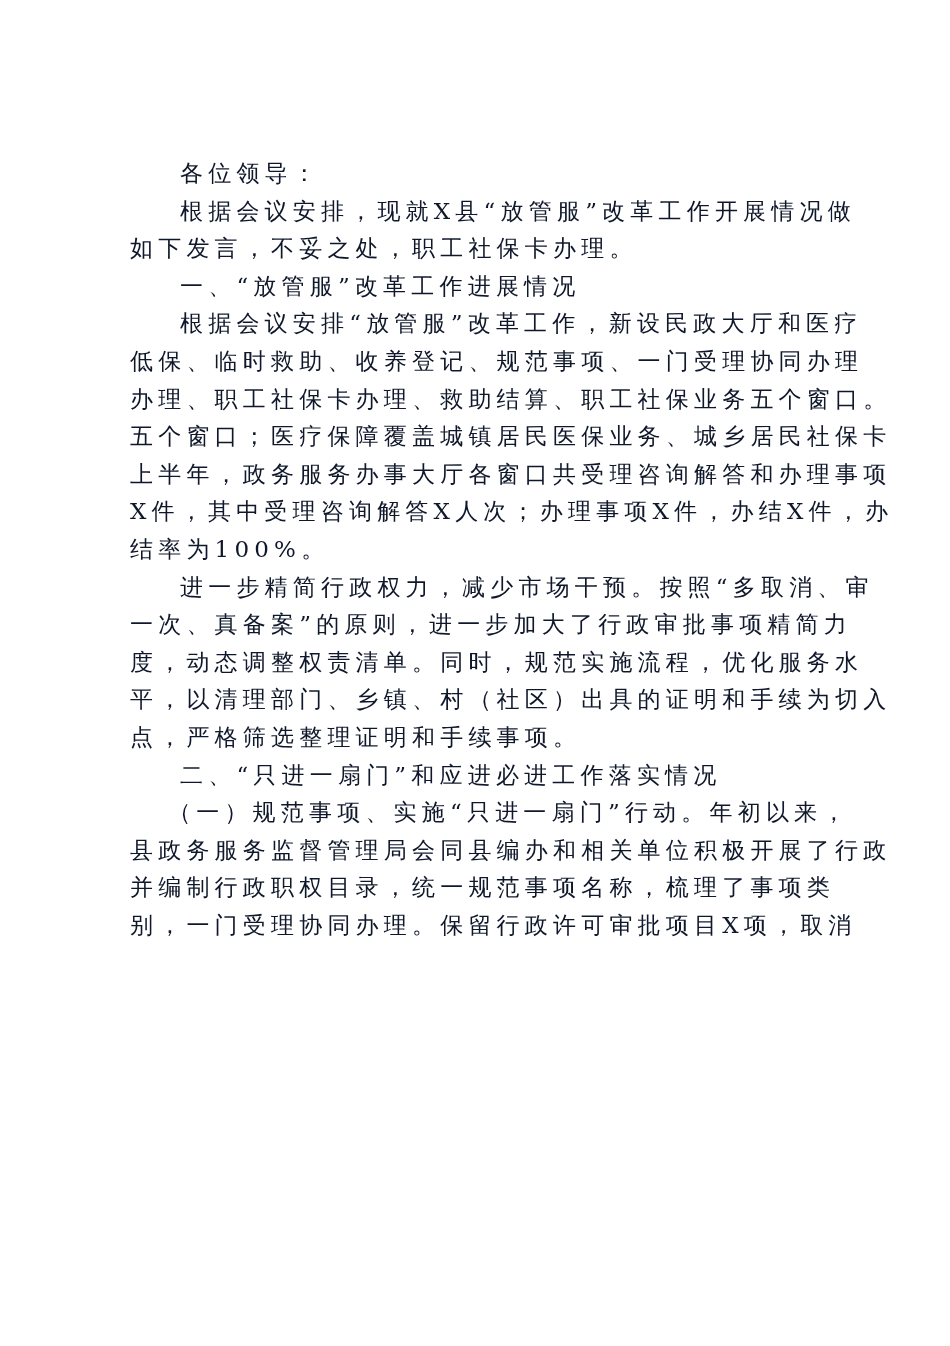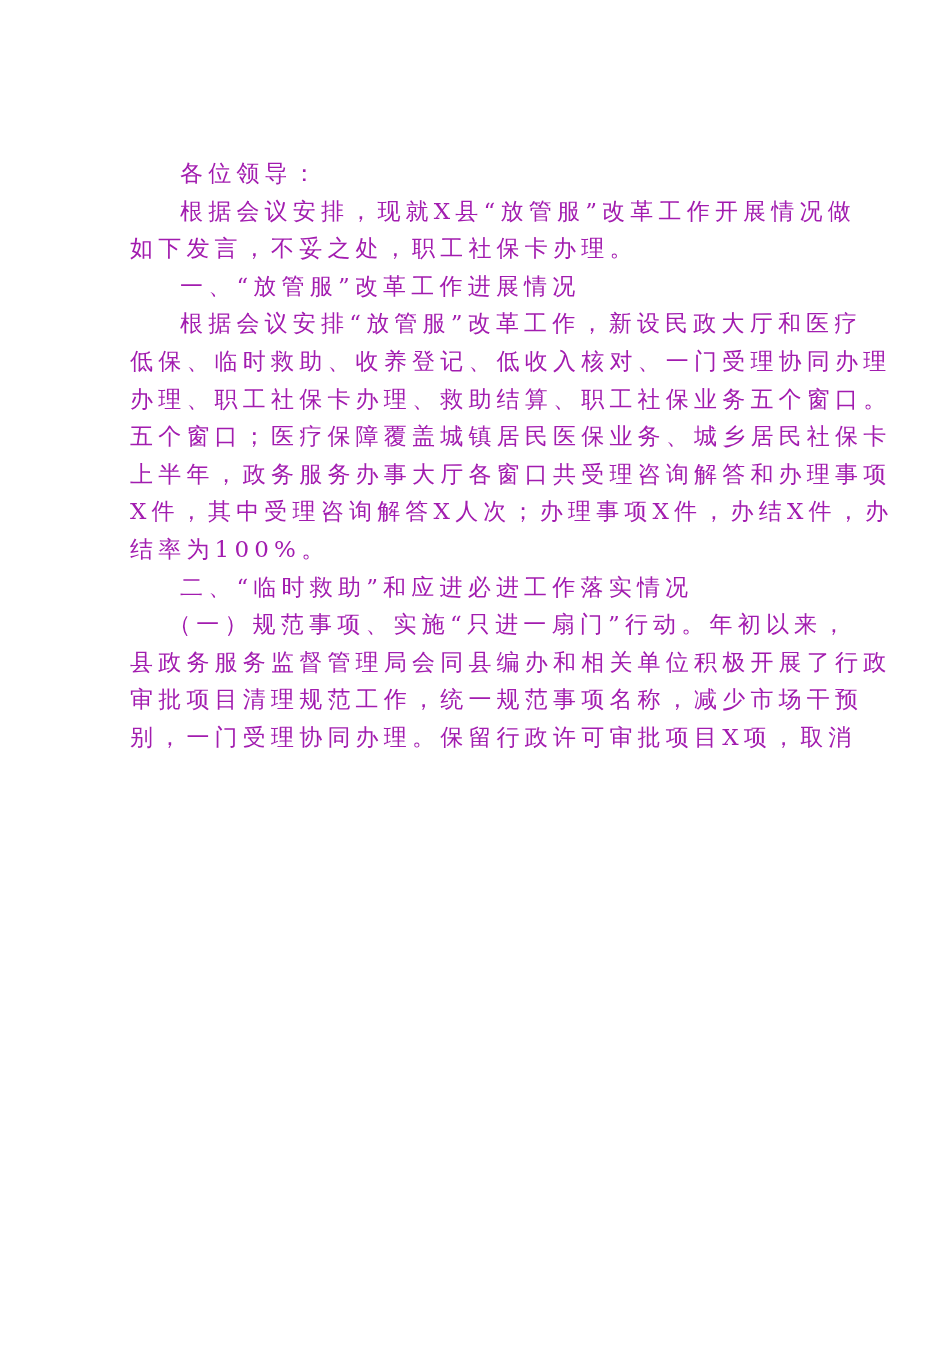--- a/index.html
+++ b/index.html
@@ -3,21 +3,21 @@
 <meta charset="utf-8">
 <style>
   html, body { margin: 0; padding: 0; background: #ffffff; }
   body { width: 950px; height: 1346px; position: relative; overflow: hidden; }
   .page {
     position: absolute;
     left: 130px;
     top: 155px;
     width: 690px;
     font-family: "DejaVu Serif", "Liberation Serif", serif;
-    color: #a21caf;
+    color: #0f172a;
     font-size: 23px;
     line-height: 37.6px;
     letter-spacing: 5.2px;
   }
   .para { margin: 0; text-indent: 50px; text-align: justify; text-align-last: left; word-break: break-all; }
   .heading { margin: 0; text-indent: 50px; }
   .line { display: block; white-space: nowrap; }
 </style>
 </head>
 <body>
@@ -31,32 +31,39 @@
     <span class="line">根据会议安排，现就X县“放管服”改革工作开展情况做</span>
     <span class="line" style="margin-left:-50px">如下发言，不妥之处，职工社保卡办理。</span>
   </p>
 
   <p class="heading">
     <span class="line">一、“放管服”改革工作进展情况</span>
   </p>
 
   <p class="para">
     <span class="line">根据会议安排“放管服”改革工作，新设民政大厅和医疗</span>
-    <span class="line" style="margin-left:-50px">低保、临时救助、收养登记、低收入核对、一门受理协同办理</span>
+    <span class="line" style="margin-left:-50px">低保、临时救助、收养登记、规范事项、一门受理协同办理</span>
     <span class="line" style="margin-left:-50px">办理、职工社保卡办理、救助结算、职工社保业务五个窗口。</span>
     <span class="line" style="margin-left:-50px">五个窗口；医疗保障覆盖城镇居民医保业务、城乡居民社保卡</span>
     <span class="line" style="margin-left:-50px">上半年，政务服务办事大厅各窗口共受理咨询解答和办理事项</span>
     <span class="line" style="margin-left:-50px">X件，其中受理咨询解答X人次；办理事项X件，办结X件，办</span>
     <span class="line" style="margin-left:-50px">结率为100%。</span>
   </p>
 
+  <p class="para">
+    <span class="line">进一步精简行政权力，减少市场干预。按照“多取消、审</span>
+    <span class="line" style="margin-left:-50px">一次、真备案”的原则，进一步加大了行政审批事项精简力</span>
+    <span class="line" style="margin-left:-50px">度，动态调整权责清单。同时，规范实施流程，优化服务水</span>
+    <span class="line" style="margin-left:-50px">平，以清理部门、乡镇、村（社区）出具的证明和手续为切入</span>
+    <span class="line" style="margin-left:-50px">点，严格筛选整理证明和手续事项。</span>
+  </p>
 
   <p class="heading">
-    <span class="line">二、“临时救助”和应进必进工作落实情况</span>
+    <span class="line">二、“只进一扇门”和应进必进工作落实情况</span>
   </p>
 
   <p class="para">
     <span class="line" style="margin-left:-12px">（一）规范事项、实施“只进一扇门”行动。年初以来，</span>
     <span class="line" style="margin-left:-50px">县政务服务监督管理局会同县编办和相关单位积极开展了行政</span>
-    <span class="line" style="margin-left:-50px">审批项目清理规范工作，统一规范事项名称，减少市场干预</span>
+    <span class="line" style="margin-left:-50px">并编制行政职权目录，统一规范事项名称，梳理了事项类</span>
     <span class="line" style="margin-left:-50px">别，一门受理协同办理。保留行政许可审批项目X项，取消</span>
   </p>
 </div>
 
 </body></html>

